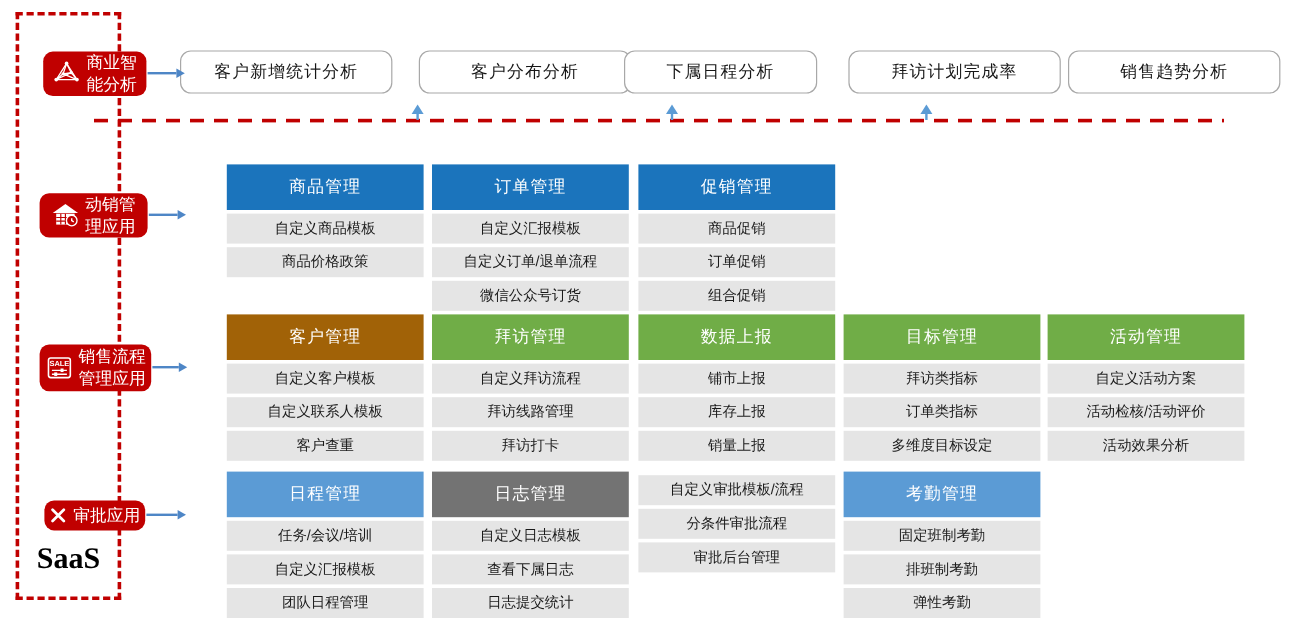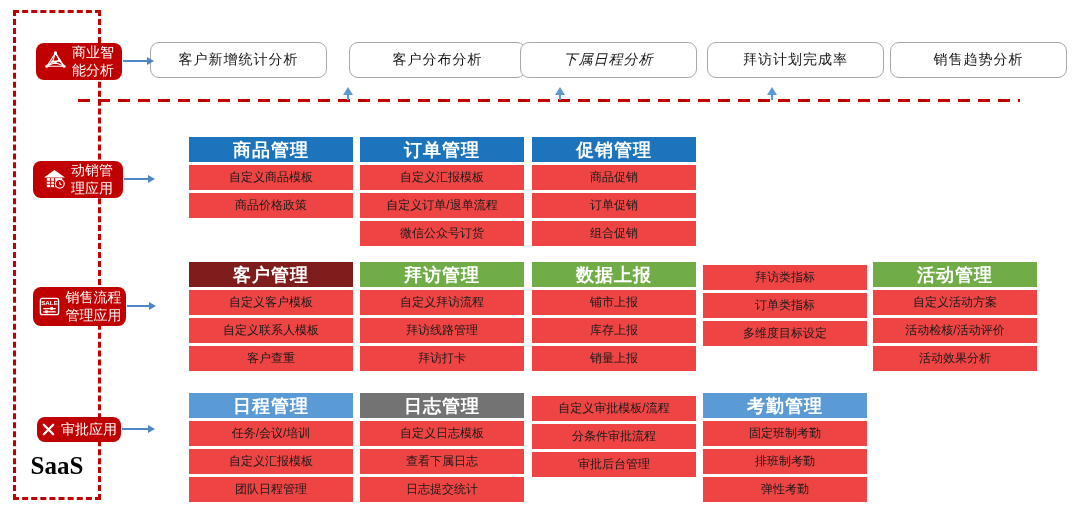--- a/index.html
+++ b/index.html
@@ -44,25 +44,25 @@
   .module .micon{display:flex;align-items:center;justify-content:center;}
   
   .h-arrow{position:absolute;height:2px;background:#4E86C6;}
   .h-arrow::after{
     content:'';position:absolute;right:-7px;top:-3px;width:0;height:0;
     border-left:7px solid #4E86C6;border-top:4px solid transparent;border-bottom:4px solid transparent;
   }
   
   .ftable{position:absolute;width:164px;}
   .ftable .th{
-    height:25px;display:flex;align-items:center;justify-content:center;
-    color:#fff;font-size:18px;font-weight:bold;letter-spacing:1px;
+    height:38px;display:flex;align-items:center;justify-content:center;
+    color:#fff;font-size:14px;font-weight:normal;letter-spacing:1px;
   }
   .ftable .td{
-    height:25px;margin-top:3px;background:#ef4444;
+    height:25px;margin-top:3px;background:#e5e5e5;
     display:flex;align-items:center;justify-content:center;
     font-size:12px;color:#1a1a1a;white-space:nowrap;
   }
   .saas{
     position:absolute;left:18px;top:452px;width:78px;text-align:center;
     font-family:"Liberation Serif", serif;font-weight:bold;font-size:25px;color:#000;
   }
 </style>
 </head>
 <body>
@@ -71,21 +71,21 @@
   <div class="boundary"></div>
   <div class="sep"></div>
   <div id="up-arrows">
       <div class="up-arrow" style="left: 343px; top: 87px;"></div>
       <div class="up-arrow" style="left: 555px; top: 87px;"></div>
       <div class="up-arrow" style="left: 767px; top: 87px;"></div>
     </div>
   <div id="top-row">
       <div class="top-box" style="left: 150px; top: 42px; width: 177px;">客户新增统计分析</div>
       <div class="top-box" style="left: 333px; top: 42px; width: 177px; margin-left: 16px;">客户分布分析</div>
-      <div class="top-box" style="left: 520px; top: 42px; width: 177px; font-style: italic;">下属日程分析</div>
+      <div class="top-box" style="left: 520px; top: 42px; width: 161px;">下属日程分析</div>
       <div class="top-box" style="left: 707px; top: 42px; width: 177px;">拜访计划完成率</div>
       <div class="top-box" style="left: 890px; top: 42px; width: 177px;">销售趋势分析</div>
     </div>
   <div id="modules">
       <div class="module" style="left: 36px; top: 43px; width: 86px; height: 37px;">
         <span class="micon">
           <svg width="23" height="23" viewBox="0 0 24 24">
             <g stroke="#fff" stroke-width="1.1" fill="none">
               <path d="M12 3 L3 17 L21 17 Z"></path>
               <path d="M12 3 L9 12 M12 3 L16 11 M3 17 L9 12 M3 17 L16 11 M21 17 L9 12 M21 17 L16 11 M9 12 L16 11"></path>
@@ -163,38 +163,39 @@
         <div class="td">自定义订单/退单流程</div>
         <div class="td">微信公众号订货</div>
       </div>
       <div class="ftable" style="left: 532px; top: 137px; width: 164px;">
         <div class="th" style="background: rgb(27, 116, 188);">促销管理</div>
         <div class="td">商品促销</div>
         <div class="td">订单促销</div>
         <div class="td">组合促销</div>
       </div>
       <div class="ftable" style="left: 189px; top: 262px; width: 164px;">
-        <div class="th" style="background: #7f1d1d;">客户管理</div>
+        <div class="th" style="background: #a16207;">客户管理</div>
         <div class="td">自定义客户模板</div>
         <div class="td">自定义联系人模板</div>
         <div class="td">客户查重</div>
       </div>
       <div class="ftable" style="left: 360px; top: 262px; width: 164px;">
         <div class="th" style="background: rgb(112, 173, 71);">拜访管理</div>
         <div class="td">自定义拜访流程</div>
         <div class="td">拜访线路管理</div>
         <div class="td">拜访打卡</div>
       </div>
       <div class="ftable" style="left: 532px; top: 262px; width: 164px;">
         <div class="th" style="background: rgb(112, 173, 71);">数据上报</div>
         <div class="td">铺市上报</div>
         <div class="td">库存上报</div>
         <div class="td">销量上报</div>
       </div>
       <div class="ftable" style="left: 703px; top: 262px; width: 164px;">
+        <div class="th" style="background: rgb(112, 173, 71);">目标管理</div>
         <div class="td">拜访类指标</div>
         <div class="td">订单类指标</div>
         <div class="td">多维度目标设定</div>
       </div>
       <div class="ftable" style="left: 873px; top: 262px; width: 164px;">
         <div class="th" style="background: rgb(112, 173, 71);">活动管理</div>
         <div class="td">自定义活动方案</div>
         <div class="td">活动检核/活动评价</div>
         <div class="td">活动效果分析</div>
       </div>

